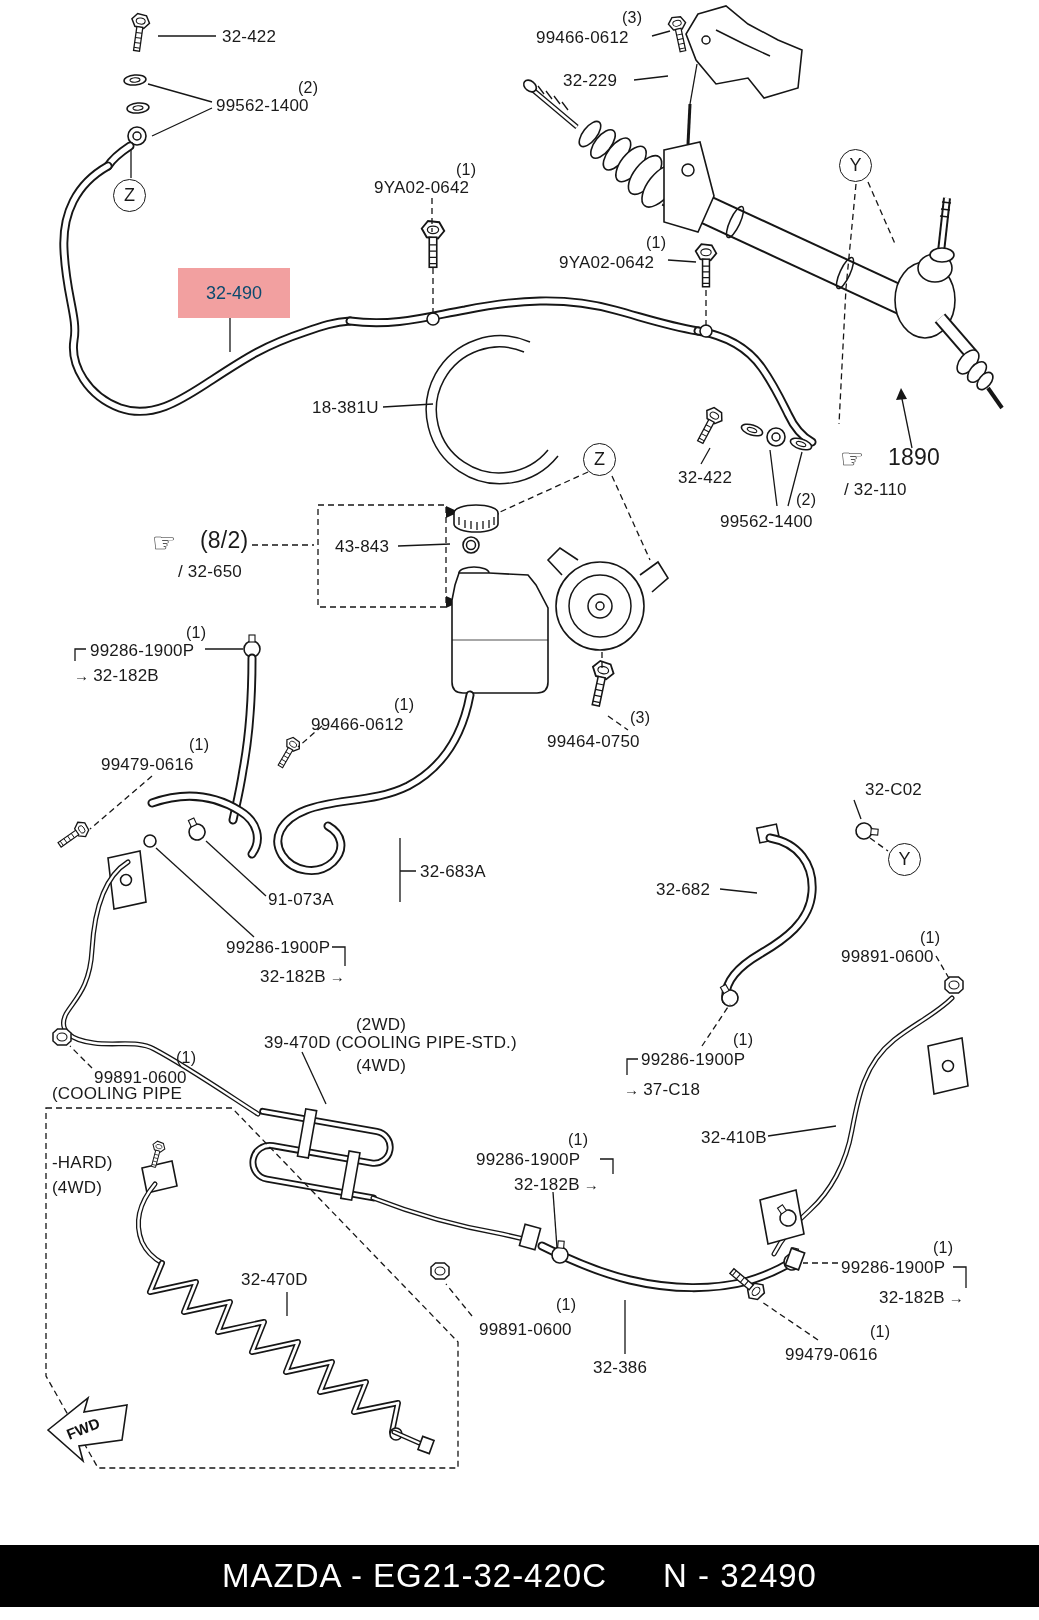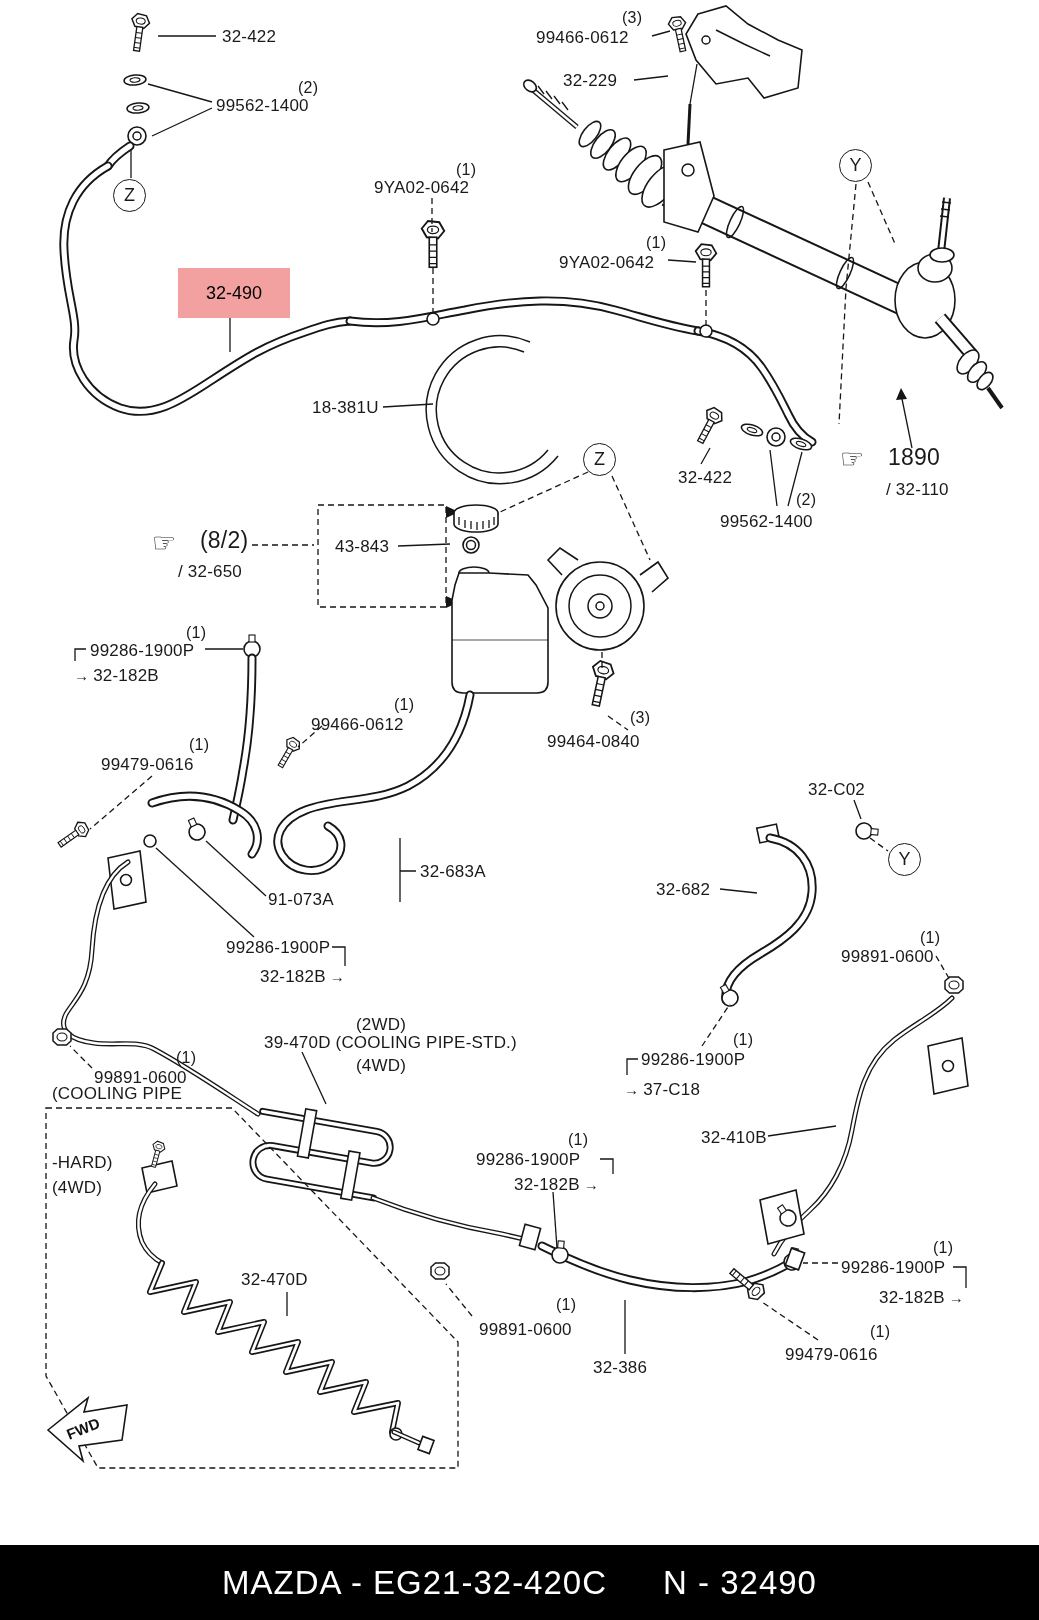--- a/index.html
+++ b/index.html
@@ -8,23 +8,23 @@
   svg.linework { position:absolute; left:0; top:0; }
 
   .lbl { position:absolute; font-size:17px; line-height:19px; color:#1a1a1a; white-space:nowrap; letter-spacing:.2px; }
   .qty { font-size:16px; }
   .big { font-size:23px; }
   .ref .arr { font-size:15px; margin:0 4px; }
   .hand { position:absolute; font-size:27px; line-height:27px; color:#1a1a1a; }
   .circle-letter { position:absolute; width:33px; height:33px; border:1.6px solid #1a1a1a; border-radius:50%;
                    display:flex; align-items:center; justify-content:center; font-size:18px; color:#1a1a1a; background:#fff; }
   .highlight-box { position:absolute; background:#f2a0a0; display:flex; align-items:center; justify-content:center;
-                   font-size:18px; color:#000000; cursor:pointer; }
+                   font-size:18px; color:#0c4a6e; cursor:pointer; }
   .fwd { position:absolute; font-weight:bold; font-size:15px; color:#111; transform:rotate(-22deg); }
-  .banner { position:absolute; left:0; top:1545px; width:1039px; height:75px; background:#000; color:#fff;
+  .banner { position:absolute; left:0; top:1545px; width:1039px; height:62px; background:#000; color:#fff;
             display:flex; align-items:center; justify-content:center; gap:56px; font-size:33px; letter-spacing:1px; }
 
   
   .tubeo{fill:none;stroke:#161616;stroke-width:9;stroke-linecap:round}
   .tubei{fill:none;stroke:#fff;stroke-width:5.2;stroke-linecap:round}
   .pipeo{fill:none;stroke:#161616;stroke-width:5;stroke-linecap:round}
   .pipei{fill:none;stroke:#fff;stroke-width:2.4;stroke-linecap:round}
   .coilo{fill:none;stroke:#161616;stroke-width:7;stroke-linecap:round}
   .coili{fill:none;stroke:#fff;stroke-width:3.4;stroke-linecap:round}
   .serpo{fill:none;stroke:#161616;stroke-width:6;stroke-linejoin:round;stroke-linecap:round}
@@ -295,21 +295,21 @@
   </g>
 </svg>
 
 <div class="circle-letter" style="left:113px;top:179px">Z</div>
 <div class="circle-letter" style="left:839px;top:149px">Y</div>
 <div class="circle-letter" style="left:583px;top:443px">Z</div>
 <div class="circle-letter" style="left:888px;top:843px">Y</div>
 
 <div class="hand" style="left:840px;top:446px">☞</div>
 <div class="lbl big" style="left:888px;top:448px">1890</div>
-<div class="lbl" style="left:886px;top:480px">/ 32-110</div>
+<div class="lbl" style="left:844px;top:480px">/ 32-110</div>
 <div class="hand" style="left:152px;top:530px">☞</div>
 <div class="lbl big" style="left:200px;top:531px">(8/2)</div>
 <div class="lbl" style="left:178px;top:562px">/ 32-650</div>
 
 <div class="highlight-box" style="left: 178px; top: 268px; width: 112px; height: 50px; background-color: rgb(242, 160, 160);">
   <span>32-490</span>
 </div>
 
 <div class="lbl" style="left:222px;top:27px">32-422</div>
 
@@ -338,26 +338,26 @@
 <div class="lbl qty" style="left:186px;top:623px">(1)</div>
 <div class="lbl" style="left:90px;top:641px">99286-1900P</div>
 <div class="lbl ref" style="left:70px;top:666px">
   <span class="arr">→</span><span>32-182B</span>
 </div>
 
 <div class="lbl qty" style="left:394px;top:695px">(1)</div>
 <div class="lbl" style="left:311px;top:715px">99466-0612</div>
 
 <div class="lbl qty" style="left:630px;top:708px">(3)</div>
-<div class="lbl" style="left:547px;top:732px">99464-0840</div>
+<div class="lbl" style="left:547px;top:732px">99464-0750</div>
 
 <div class="lbl qty" style="left:189px;top:735px">(1)</div>
 <div class="lbl" style="left:101px;top:755px">99479-0616</div>
 
-<div class="lbl" style="left:808px;top:780px">32-C02</div>
+<div class="lbl" style="left:865px;top:780px">32-C02</div>
 <div class="lbl" style="left:656px;top:880px">32-682</div>
 <div class="lbl" style="left:420px;top:862px">32-683A</div>
 <div class="lbl" style="left:268px;top:890px">91-073A</div>
 
 <div class="lbl qty" style="left:920px;top:928px">(1)</div>
 <div class="lbl" style="left:841px;top:947px">99891-0600</div>
 
 <div class="lbl" style="left:226px;top:938px">99286-1900P</div>
 <div class="lbl ref" style="left:260px;top:967px">
   <span>32-182B</span><span class="arr">→</span>

